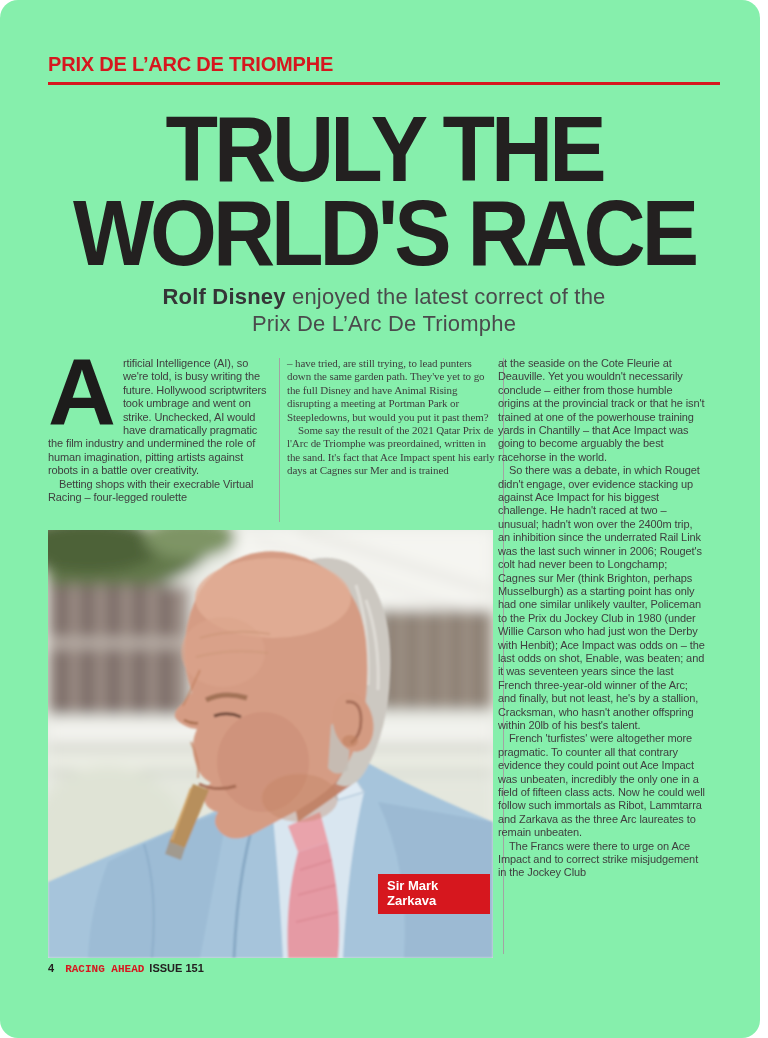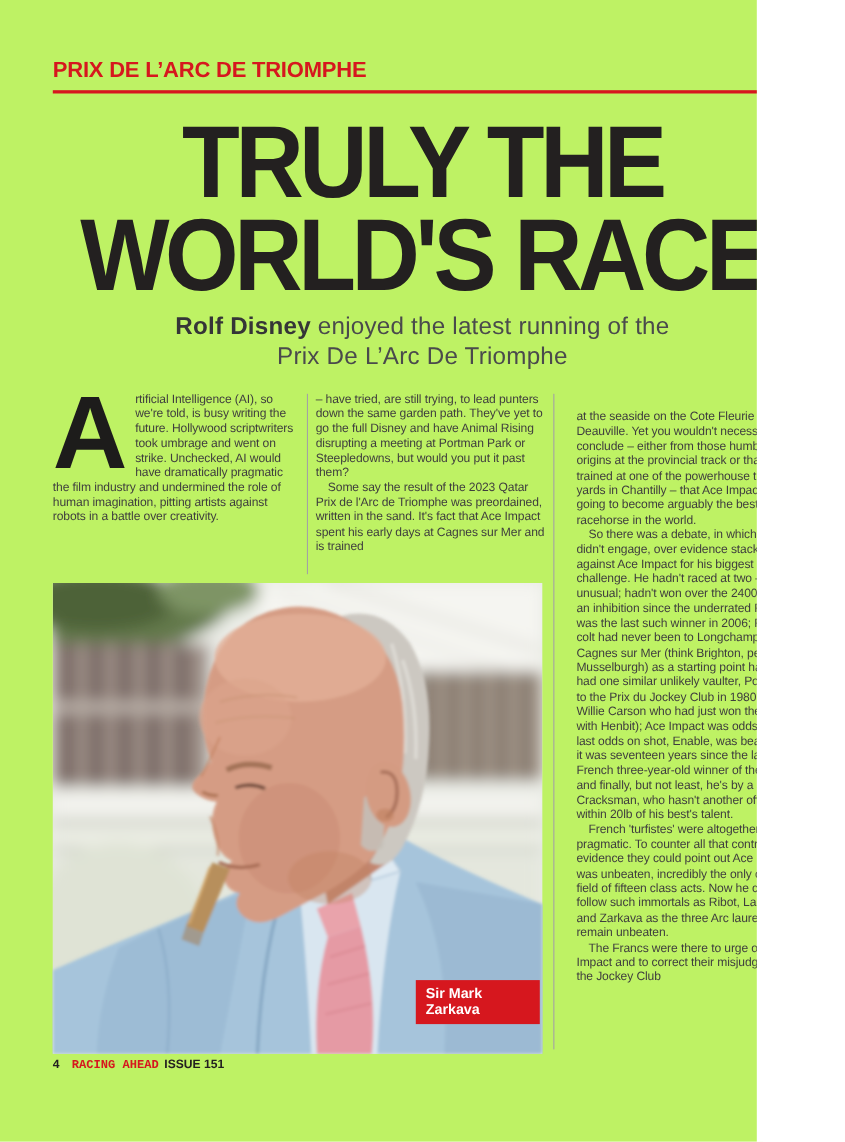--- a/index.html
+++ b/index.html
@@ -1,19 +1,20 @@
 <!DOCTYPE html>
 <html><head>
 <meta charset="utf-8">
 <style>
   html,body { margin:0; padding:0; background:#ffffff; }
   .page {
-    position:relative; width:688px; height:1038px; background:#bef264;
+    position:relative; width:760px; height:1038px; background:#86efac;
     font-family:"Liberation Sans", sans-serif; overflow:hidden;
     color:#3f3e3e;
+    border-radius:18px;
   }
   .kicker {
     position:absolute; left:48px; top:53px;
     font-size:20px; font-weight:bold; letter-spacing:-0.2px;
     color:#d6171e;
   }
   .kicker-rule {
     position:absolute; left:48px; top:82px; width:672px; height:3px;
     background:#d6171e;
   }
@@ -27,36 +28,36 @@
     font-size:22px; line-height:27px; color:#4a4a4c; letter-spacing:0.2px;
   }
   .standfirst b { color:#353537; }
   .col {
     position:absolute; top:357px; font-size:11px; line-height:13.4px;
     color:#3f3e3e; letter-spacing:-0.1px; text-align:left;
   }
   .col p { margin:0; }
   .col p.indent { text-indent:11px; }
   .col1 { left:48px;  width:225px; }
-  .col2 { left:287px; width:211px; }
-  .col3 { left:524px; width:209px;margin-top:16px; }
+  .col2 { left:287px; width:211px;font-family:Liberation Serif, serif; }
+  .col3 { left:498px; width:209px; }
   .divider { position:absolute; width:1px; background:#a3a3a3; }
   .divider1 { left:279px; top:358px; height:164px; }
   .divider2 { left:503px; top:358px; height:596px; }
   .dropcap {
     float:left; font-size:94px; line-height:64px; font-weight:bold;
     color:#1d1c1b; margin:4px 7px 0 0; letter-spacing:0;
   }
   .photo {
     position:absolute; left:48px; top:530px; width:445px; height:428px;
     overflow:hidden; background:#e9ebe5;
   }
   .photo svg { display:block; }
   .caption {
-    position:absolute; left:330px; top:361px; width:112px;
+    position:absolute; left:330px; top:344px; width:112px;
     background:#d6171e; color:#ffffff; font-weight:bold;
     font-size:13px; line-height:14.5px; padding:5px 4px 6px 9px;
     box-sizing:border-box;
   }
   .footer {
     position:absolute; left:48px; top:962px; font-size:11px; font-weight:bold;
     color:#232020; display:flex; align-items:baseline;
   }
   .footer .num { margin-right:11px; }
   .footer .mag { color:#d6171e; margin-right:5px;font-family:Liberation Mono, monospace; }
@@ -69,42 +70,43 @@
   <div class="kicker">PRIX DE L’ARC DE TRIOMPHE</div>
   <div class="kicker-rule"></div>
 
   <div class="headline">
     <div>TRULY THE</div>
     <div>WORLD'S RACE</div>
   </div>
 
   <div class="standfirst">
     <b>Rolf Disney</b>
-    <span>enjoyed the latest running of the</span><br>
+    <span>enjoyed the latest correct of the</span><br>
     <span>Prix De L’Arc De Triomphe</span>
   </div>
 
   <div class="col col1">
     <p><span class="dropcap">A</span><span>rtificial Intelligence (AI), so we're told, is busy writing the future. Hollywood scriptwriters took umbrage and went on strike. Unchecked, AI would have dramatically pragmatic the film industry and undermined the role of human imagination, pitting artists against robots in a battle over creativity.</span></p>
+    <p class="indent">Betting shops with their execrable Virtual Racing – four-legged roulette</p>
   </div>
 
   <div class="divider divider1"></div>
 
   <div class="col col2">
     <p>– have tried, are still trying, to lead punters down the same garden path. They've yet to go the full Disney and have Animal Rising disrupting a meeting at Portman Park or Steepledowns, but would you put it past them?</p>
-    <p class="indent">Some say the result of the 2023 Qatar Prix de l'Arc de Triomphe was preordained, written in the sand. It's fact that Ace Impact spent his early days at Cagnes sur Mer and is trained</p>
+    <p class="indent">Some say the result of the 2021 Qatar Prix de l'Arc de Triomphe was preordained, written in the sand. It's fact that Ace Impact spent his early days at Cagnes sur Mer and is trained</p>
   </div>
 
   <div class="divider divider2"></div>
 
   <div class="col col3">
     <p>at the seaside on the Cote Fleurie at Deauville. Yet you wouldn't necessarily conclude – either from those humble origins at the provincial track or that he isn't trained at one of the powerhouse training yards in Chantilly – that Ace Impact was going to become arguably the best racehorse in the world.</p>
     <p class="indent">So there was a debate, in which Rouget didn't engage, over evidence stacking up against Ace Impact for his biggest challenge. He hadn't raced at two – unusual; hadn't won over the 2400m trip, an inhibition since the underrated Rail Link was the last such winner in 2006; Rouget's colt had never been to Longchamp; Cagnes sur Mer (think Brighton, perhaps Musselburgh) as a starting point has only had one similar unlikely vaulter, Policeman to the Prix du Jockey Club in 1980 (under Willie Carson who had just won the Derby with Henbit); Ace Impact was odds on – the last odds on shot, Enable, was beaten; and it was seventeen years since the last French three-year-old winner of the Arc; and finally, but not least, he's by a stallion, Cracksman, who hasn't another offspring within 20lb of his best's talent.</p>
     <p class="indent">French 'turfistes' were altogether more pragmatic. To counter all that contrary evidence they could point out Ace Impact was unbeaten, incredibly the only one in a field of fifteen class acts. Now he could well follow such immortals as Ribot, Lammtarra and Zarkava as the three Arc laureates to remain unbeaten.</p>
-    <p class="indent">The Francs were there to urge on Ace Impact and to correct their misjudgement in the Jockey Club</p>
+    <p class="indent">The Francs were there to urge on Ace Impact and to correct strike misjudgement in the Jockey Club</p>
   </div>
 
   <div class="photo">
     <svg width="445" height="428" viewBox="0 0 445 428">
       <defs>
         <filter id="bgBlur" x="-20%" y="-20%" width="140%" height="140%">
           <feGaussianBlur stdDeviation="7"></feGaussianBlur>
         </filter>
         <filter id="softBlur" x="-20%" y="-20%" width="140%" height="140%">
           <feGaussianBlur stdDeviation="1.3"></feGaussianBlur>

